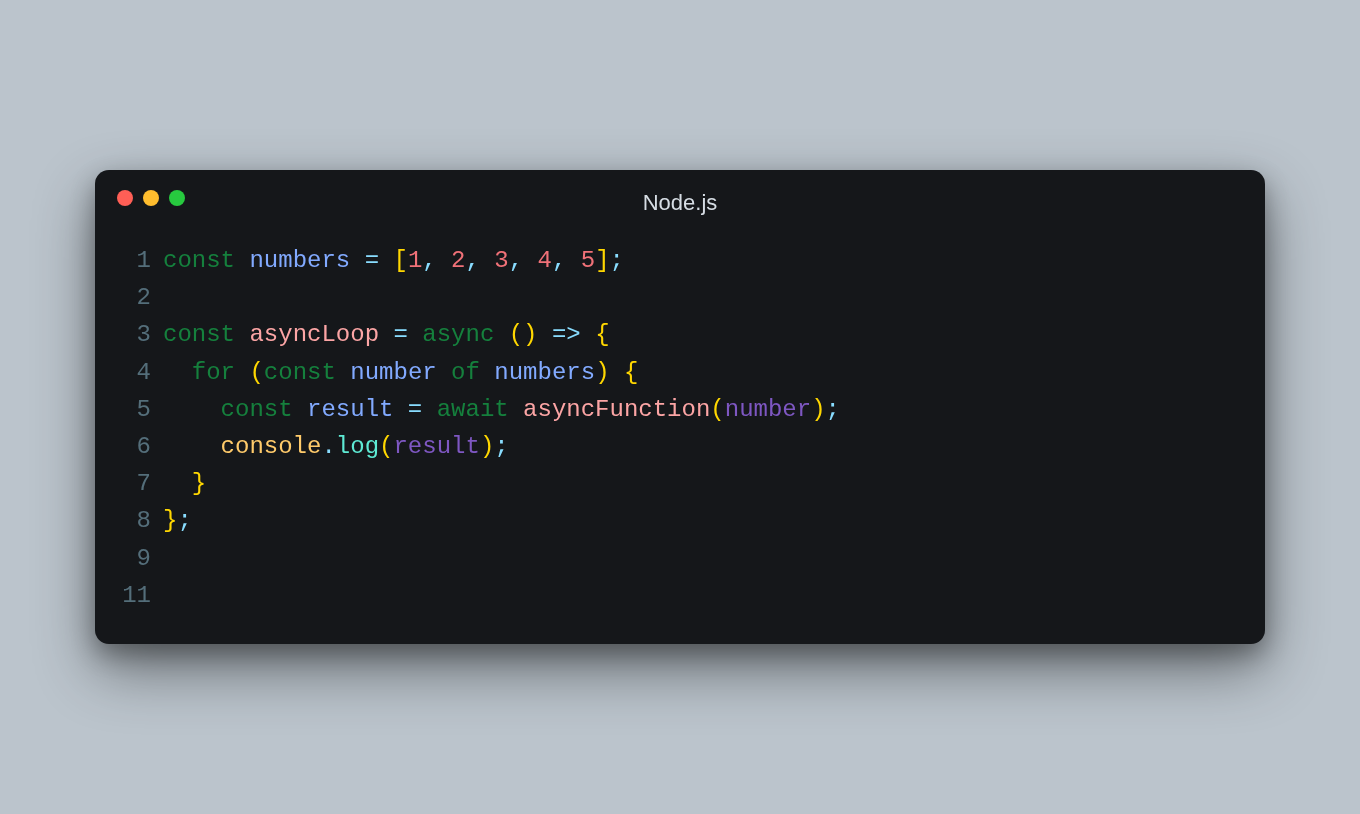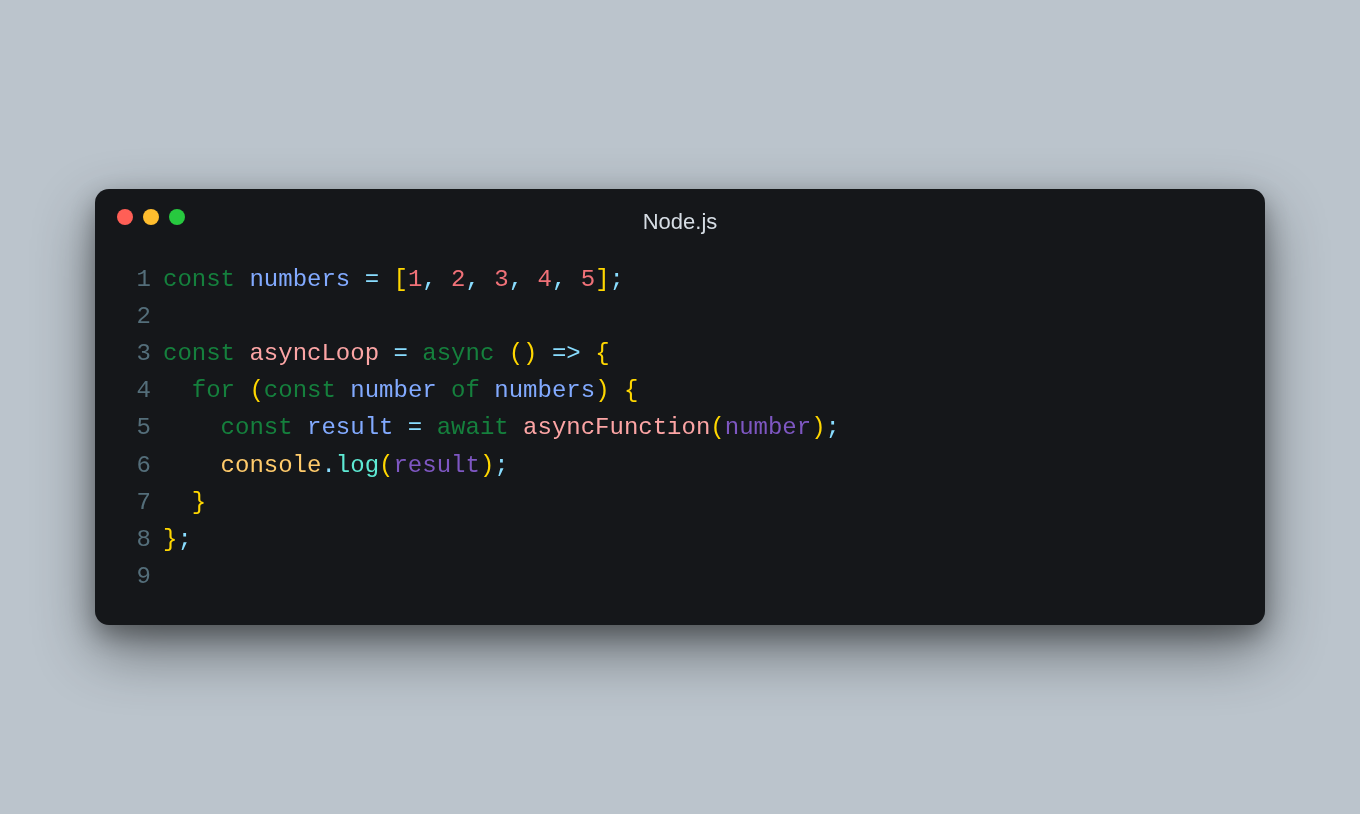--- a/index.html
+++ b/index.html
@@ -109,14 +109,15 @@
   <div class="code-area">
       <div class="code-line"><span class="line-number">1</span><span class="line-content"><span class="tok-keyword">const</span><span class="tok-plain"> </span><span class="tok-var">numbers</span><span class="tok-plain"> </span><span class="tok-operator">=</span><span class="tok-plain"> </span><span class="tok-bracket">[</span><span class="tok-number">1</span><span class="tok-punct">,</span><span class="tok-plain"> </span><span class="tok-number">2</span><span class="tok-punct">,</span><span class="tok-plain"> </span><span class="tok-number">3</span><span class="tok-punct">,</span><span class="tok-plain"> </span><span class="tok-number">4</span><span class="tok-punct">,</span><span class="tok-plain"> </span><span class="tok-number">5</span><span class="tok-bracket">]</span><span class="tok-punct">;</span></span></div>
       <div class="code-line"><span class="line-number">2</span><span class="line-content"></span></div>
       <div class="code-line"><span class="line-number">3</span><span class="line-content"><span class="tok-keyword">const</span><span class="tok-plain"> </span><span class="tok-func">asyncLoop</span><span class="tok-plain"> </span><span class="tok-operator">=</span><span class="tok-plain"> </span><span class="tok-keyword">async</span><span class="tok-plain"> </span><span class="tok-bracket">(</span><span class="tok-bracket">)</span><span class="tok-plain"> </span><span class="tok-operator">=&gt;</span><span class="tok-plain"> </span><span class="tok-bracket">{</span></span></div>
       <div class="code-line"><span class="line-number">4</span><span class="line-content"><span class="tok-plain">  </span><span class="tok-keyword">for</span><span class="tok-plain"> </span><span class="tok-bracket">(</span><span class="tok-keyword">const</span><span class="tok-plain"> </span><span class="tok-var">number</span><span class="tok-plain"> </span><span class="tok-keyword">of</span><span class="tok-plain"> </span><span class="tok-var">numbers</span><span class="tok-bracket">)</span><span class="tok-plain"> </span><span class="tok-bracket">{</span></span></div>
       <div class="code-line"><span class="line-number">5</span><span class="line-content"><span class="tok-plain">    </span><span class="tok-keyword">const</span><span class="tok-plain"> </span><span class="tok-var">result</span><span class="tok-plain"> </span><span class="tok-operator">=</span><span class="tok-plain"> </span><span class="tok-keyword">await</span><span class="tok-plain"> </span><span class="tok-func">asyncFunction</span><span class="tok-bracket">(</span><span class="tok-param">number</span><span class="tok-bracket">)</span><span class="tok-punct">;</span></span></div>
       <div class="code-line"><span class="line-number">6</span><span class="line-content"><span class="tok-plain">    </span><span class="tok-builtin">console</span><span class="tok-punct">.</span><span class="tok-property">log</span><span class="tok-bracket">(</span><span class="tok-param">result</span><span class="tok-bracket">)</span><span class="tok-punct">;</span></span></div>
       <div class="code-line"><span class="line-number">7</span><span class="line-content"><span class="tok-plain">  </span><span class="tok-bracket">}</span></span></div>
       <div class="code-line"><span class="line-number">8</span><span class="line-content"><span class="tok-bracket">}</span><span class="tok-punct">;</span></span></div>
       <div class="code-line"><span class="line-number">9</span><span class="line-content"></span></div>
+      <div class="code-line"><span class="line-number">11</span><span class="line-content"></span></div>
     </div>
 </div>
 
 </body></html>

